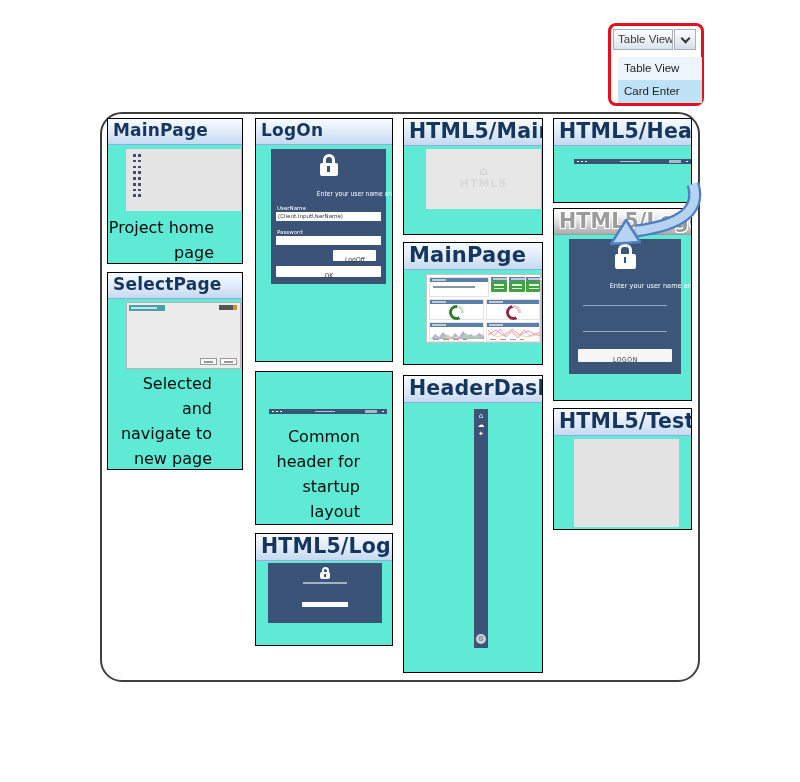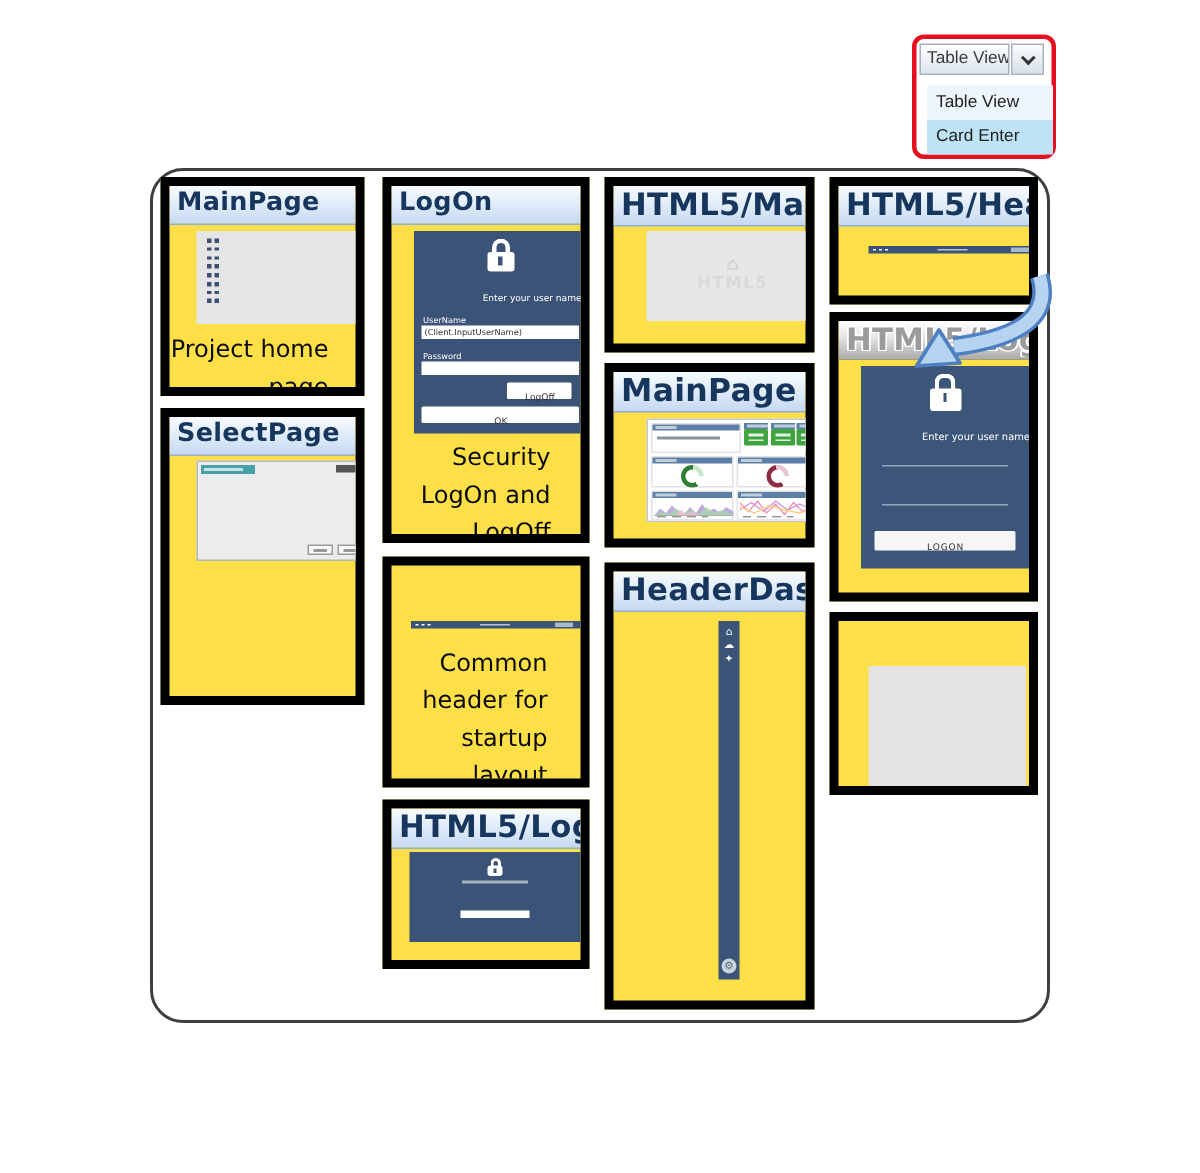--- a/index.html
+++ b/index.html
@@ -21,21 +21,21 @@
   .option { height:23px; font-family:"Liberation Sans",sans-serif; font-size:11.5px; color:#222;
       line-height:23px; padding-left:6px; cursor:pointer; white-space:nowrap; }
   .option.plain { background:#ECF5FC; }
   .option.hl { background:#BFE3F6; }
 
   
   .board { position:absolute; left:100px; top:112px; width:600px; height:570px;
       border:2px solid #3F3F3F; border-radius:22px; background:#fff; }
 
   
-  .card { position:absolute; background:#fde047; border:6px solid #000000; overflow:hidden; }
+  .card { position:absolute; background:#5eead4; border:1px solid #000000; overflow:hidden; }
   .card-header { position:relative; width:100%; height:26px;
       background:linear-gradient(180deg,#F7FBFE 0%,#E2EDFA 45%,#C6D9F1 100%);
       border-bottom:1px solid #8FAEDC; }
   .card-title { position:absolute; left:5px; top:1px; font-weight:bold; color:#17365D;
       white-space:nowrap; overflow:hidden; width:100%; letter-spacing:0.2px; }
   .fs17 { font-size:17px; }
   .fs20 { font-size:20.5px; top:0; }
   .hdr-lg { height:27px; }
   .card-header.drag { background:linear-gradient(180deg,#FFFFFF 0%,#E8E8E8 40%,#ACACAC 100%); border-bottom:1px solid #9A9A9A; }
   .card-header.drag .card-title { color:#9B9B9B;
@@ -191,20 +191,21 @@
         </div>
       <div class="wdark"></div>
       <div class="worange"></div>
       <div class="wbtn" style="right:23px;">
           <i></i>
         </div>
       <div class="wbtn" style="right:3px;">
           <i></i>
         </div>
     </div>
+    <div class="caption" style="top:98px;width:104px;">Selected and navigate to new page</div>
   </div>
 
   <div class="card" style="left:255px;top:118px;width:138px;height:244px;">
     <div class="card-header">
       <div class="card-title fs17">LogOn</div>
     </div>
     <div class="thumb navy" style="left:15px;top:30px;width:115px;height:135px;">
       <div class="lockwrap" style="top:5px;">
         <div class="shackle"></div>
           <div class="lockbody"></div>
@@ -218,21 +219,20 @@
       </div>
       <div class="microL" style="left:6px;top:80px;color:#fff;">Password</div>
       <div class="mini-input" style="left:5px;top:87px;width:105px;"></div>
       <div class="mini-btn" style="left:62px;top:101px;width:43px;height:11px;">
         <div class="microwrap" style="top:1px;color:#333;"><span class="micro">LogOff</span></div>
       </div>
       <div class="mini-btn" style="left:5px;top:117px;width:105px;height:11px;">
         <div class="microwrap" style="top:1px;color:#333;"><span class="micro">OK</span></div>
       </div>
     </div>
-    <div class="caption" style="top:168px;width:106px;">Security LogOn and LogOff</div>
   </div>
 
   <div class="card" style="left:255px;top:371px;width:138px;height:154px;">
     <div class="hbar" style="left:13px;top:37px;width:118px;height:5px;">
       <i class="d1"></i>
         <i class="d2"></i>
         <i class="d3"></i>
         <i class="d4"></i>
     </div>
     <div class="caption" style="top:52px;width:104px;">Common header for startup layout</div>
@@ -364,20 +364,23 @@
       </div>
       <div class="uline" style="left:14px;top:66px;width:84px;"></div>
       <div class="uline" style="left:14px;top:92px;width:84px;"></div>
       <div class="mini-btn" style="left:9px;top:110px;width:94px;height:13px;background:#F6F6F6;">
         <div class="microwrap" style="top:2px;color:#333;"><span class="micro" style="letter-spacing:1px;">LOGON</span></div>
       </div>
     </div>
   </div>
 
   <div class="card" style="left:553px;top:408px;width:139px;height:122px;">
+    <div class="card-header hdr-lg">
+      <div class="card-title fs20">HTML5/Test</div>
+    </div>
     <div class="thumb greybox" style="left:20px;top:30px;width:105px;height:88px;background:#E3E3E3;"></div>
   </div>
 
   <svg class="drag-arrow" viewBox="0 0 110 70">
     <path d="M99,4 C107,30 88,45 42,51" fill="none" stroke="#4E7FC0" stroke-width="13"></path>
     <path d="M99,4 C107,30 88,45 42,51" fill="none" stroke="#B7D3F2" stroke-width="8.5"></path>
     <polygon points="17,64 32,40 46,62" fill="#B7D3F2" stroke="#4E7FC0" stroke-width="2.5" stroke-linejoin="round"></polygon>
   </svg>
 
 </div>

